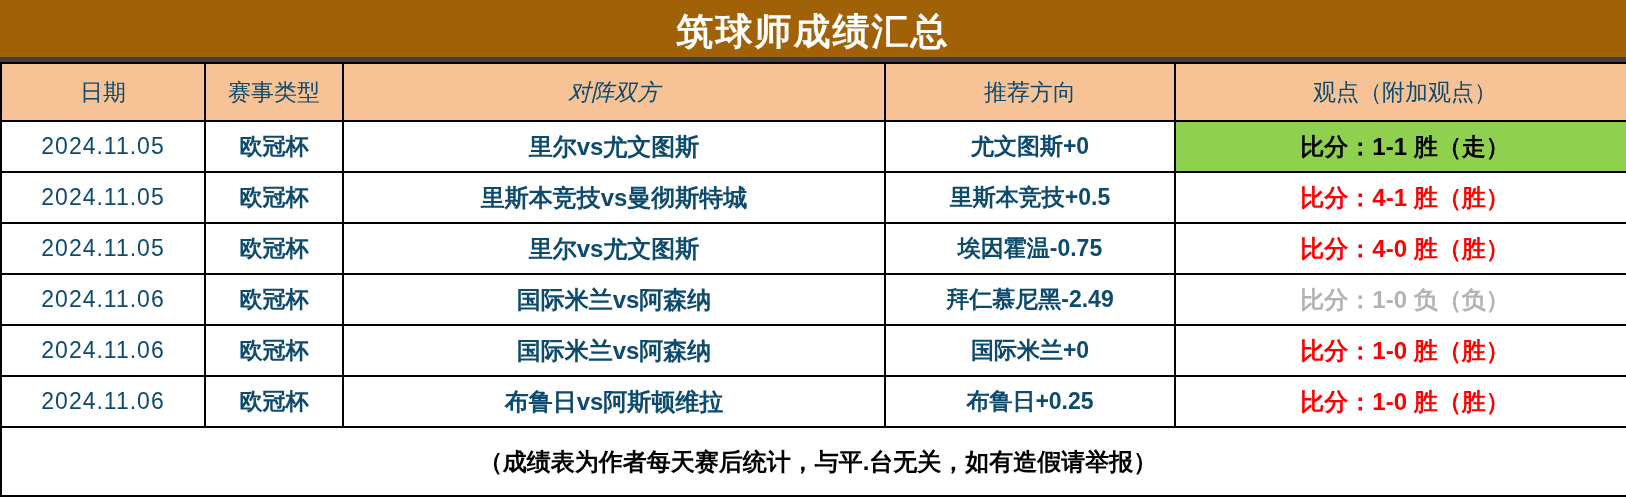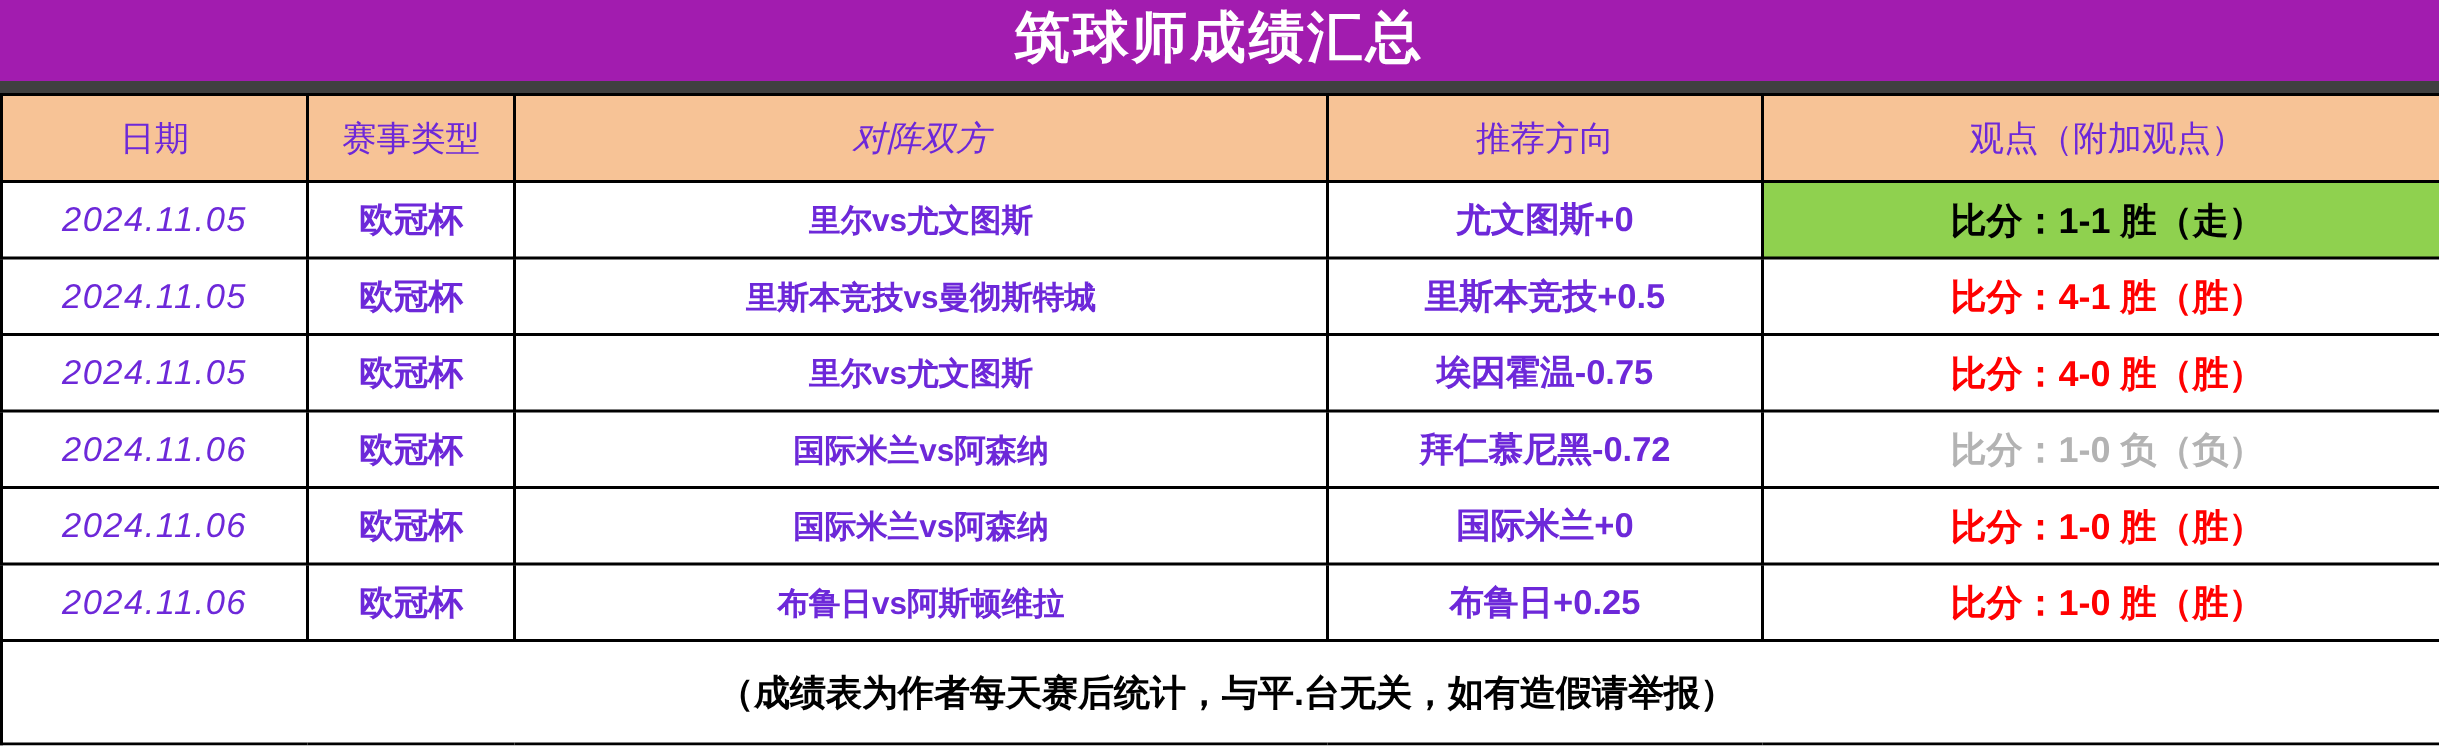--- a/index.html
+++ b/index.html
@@ -15,44 +15,44 @@
   }
   .sheet {
     width: 1626px;
     height: 497px;
     box-sizing: border-box;
     display: flex;
     flex-direction: column;
   }
   .title-bar {
     height: 72px;
-    background: #a21caf;
+    background: #a16207;
     display: flex;
-    align-items: flex-start;
+    align-items: flex-end;
     justify-content: center;
-    border-bottom: 8px solid #404040;
+    border-bottom: 5px solid #404040;
   }
   .title-text {
     font-size: 37px;
     font-weight: bold;
     color: #ffffff;
     letter-spacing: 2px;
   }
   table {
     border-collapse: collapse;
     width: 1626px;
     table-layout: fixed;
   }
   td, th {
     border: 2px solid #000000;
     padding: 0;
     text-align: center;
     vertical-align: middle;
     font-size: 23px;
-    color: #6d28d9;
+    color: #0c4a6e;
     font-weight: bold;
     font-family: "Liberation Sans", sans-serif;
   }
   thead th {
     background: #f7c396;
     height: 56px;
     font-weight: normal;
     font-size: 23px;
   }
   tbody td {
@@ -61,24 +61,23 @@
   .col-date   { width: 202px; }
   .col-type   { width: 136px; margin-top: 12px; }
   .col-match  { width: 540px; font-style: italic; }
   .col-rec    { width: 288px; }
   .col-view   { width: 458px; }
 
   td.date-cell {
     font-weight: normal;
     font-size: 23px;
     letter-spacing: 1px;
-    font-style: italic;
   }
   td.type-cell { font-weight: bold; }
-  td.match-cell { font-weight: bold; font-size: 21px; border-radius: 12px; }
+  td.match-cell { font-weight: bold; font-size: 24px; border-radius: 12px; }
   td.rec-cell { font-weight: bold; font-size: 23px; margin-top: 29px; }
   td.view-cell { font-weight: bold; font-size: 24px; }
 
   .view-win  { color: #ff0000; }
   .view-push { color: #000000; background: #8fd14f; }
   .view-loss { color: #b3b3b3; }
 
   .footer-row td {
     height: 67px;
     border: 2px solid #000000;
@@ -129,21 +128,21 @@
         <td class="type-cell">欧冠杯</td>
         <td class="match-cell">里尔vs尤文图斯</td>
         <td class="rec-cell">埃因霍温-0.75</td>
         <td class="view-cell view-win">比分：4-0 胜（胜）</td>
       </tr>
 
       <tr>
         <td class="date-cell">2024.11.06</td>
         <td class="type-cell">欧冠杯</td>
         <td class="match-cell">国际米兰vs阿森纳</td>
-        <td class="rec-cell">拜仁慕尼黑-0.72</td>
+        <td class="rec-cell">拜仁慕尼黑-2.49</td>
         <td class="view-cell view-loss">比分：1-0 负（负）</td>
       </tr>
 
       <tr>
         <td class="date-cell">2024.11.06</td>
         <td class="type-cell">欧冠杯</td>
         <td class="match-cell">国际米兰vs阿森纳</td>
         <td class="rec-cell">国际米兰+0</td>
         <td class="view-cell view-win">比分：1-0 胜（胜）</td>
       </tr>

